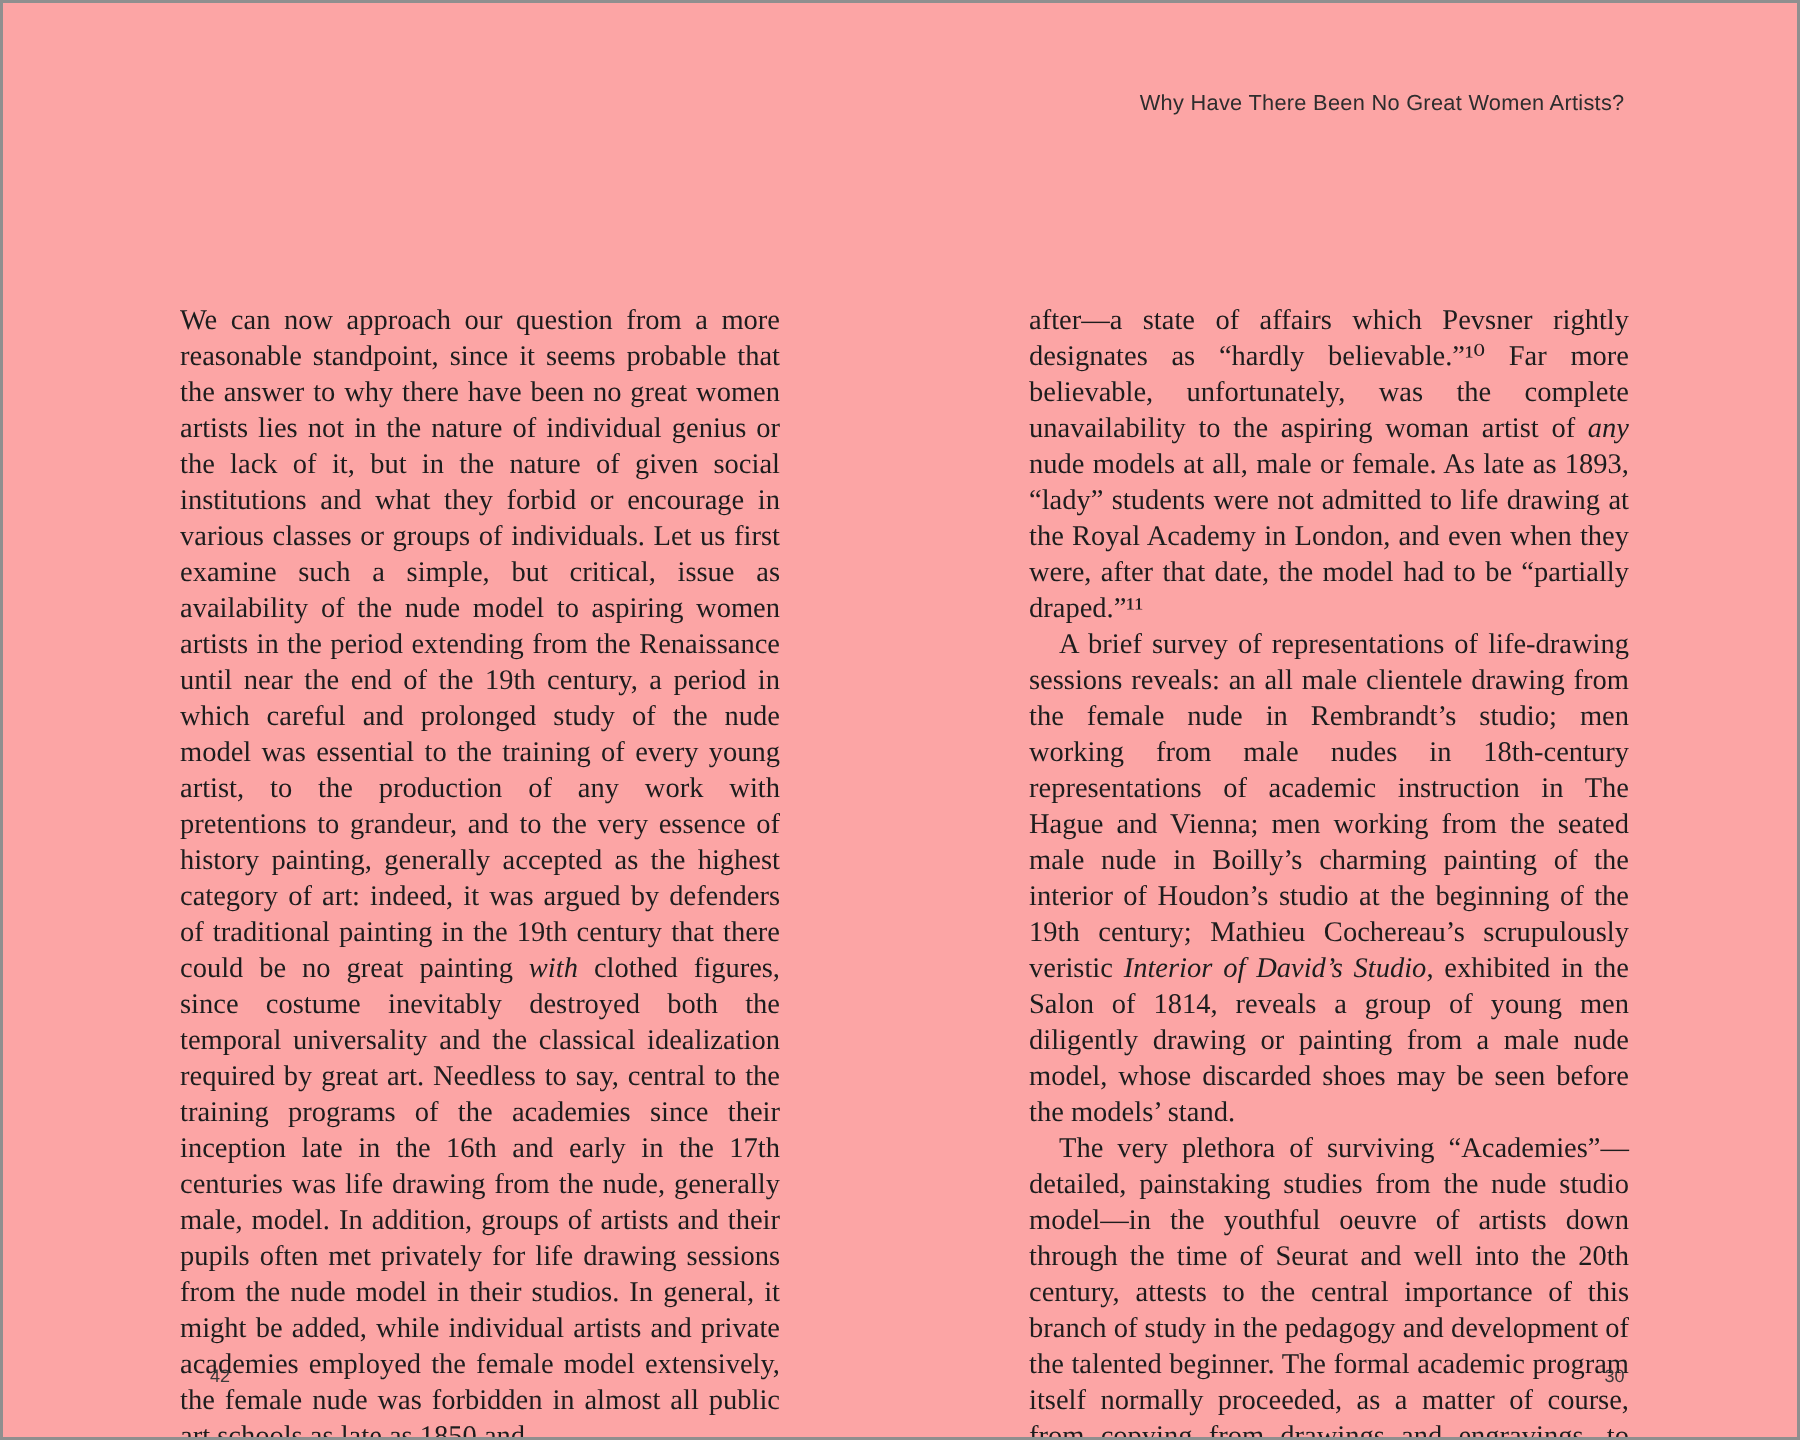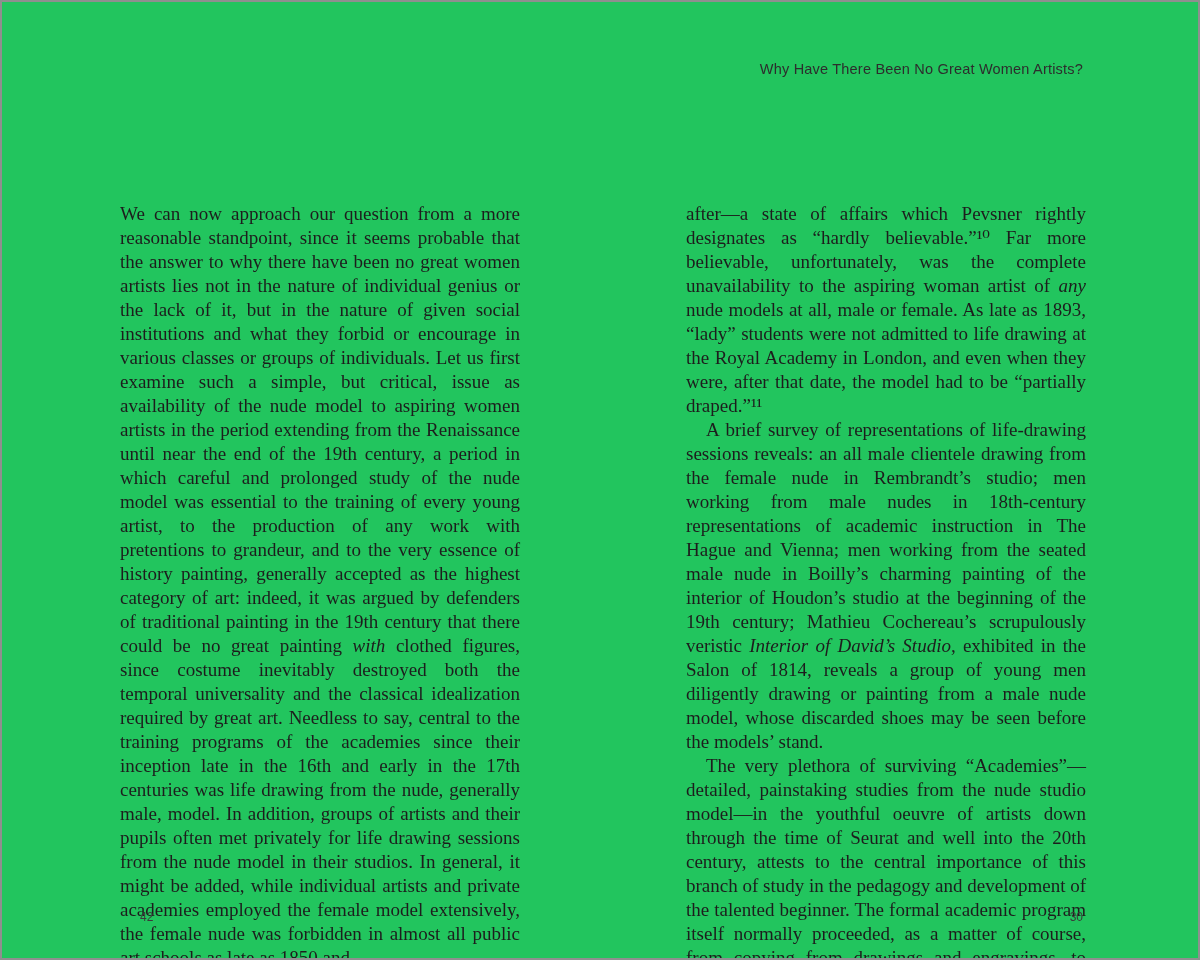--- a/index.html
+++ b/index.html
@@ -8,21 +8,21 @@
     width: 1200px;
     height: 960px;
     background: #ffffff;
     font-family: "Liberation Serif", "DejaVu Serif", serif;
   }
 
   .book-spread {
     position: relative;
     width: 1200px;
     height: 960px;
-    background: #22c55e;
+    background: #fca5a5;
     border: 2px solid #8f8f8f;
     overflow: hidden;
   }
 
   .running-header {
     position: absolute;
     top: 59px;
     right: 115px;
     font-family: "Liberation Sans", "DejaVu Sans", sans-serif;
     font-size: 14.5px;

